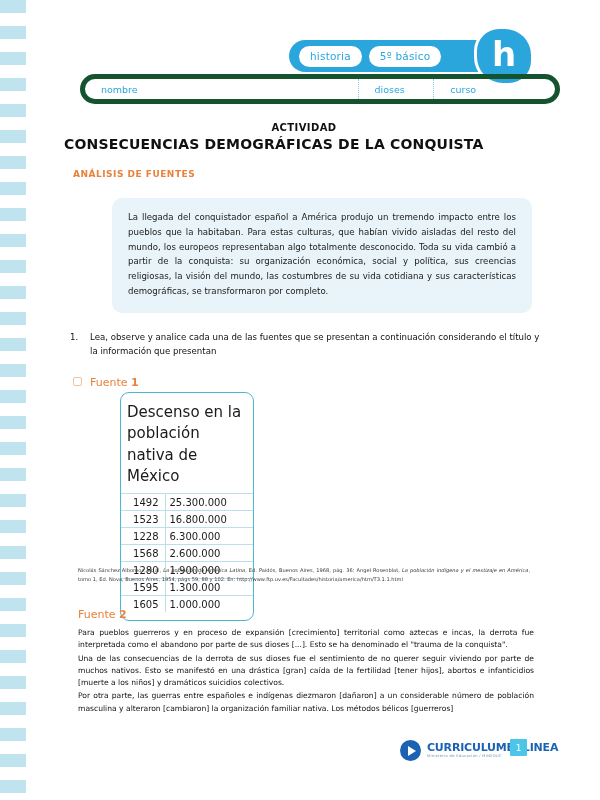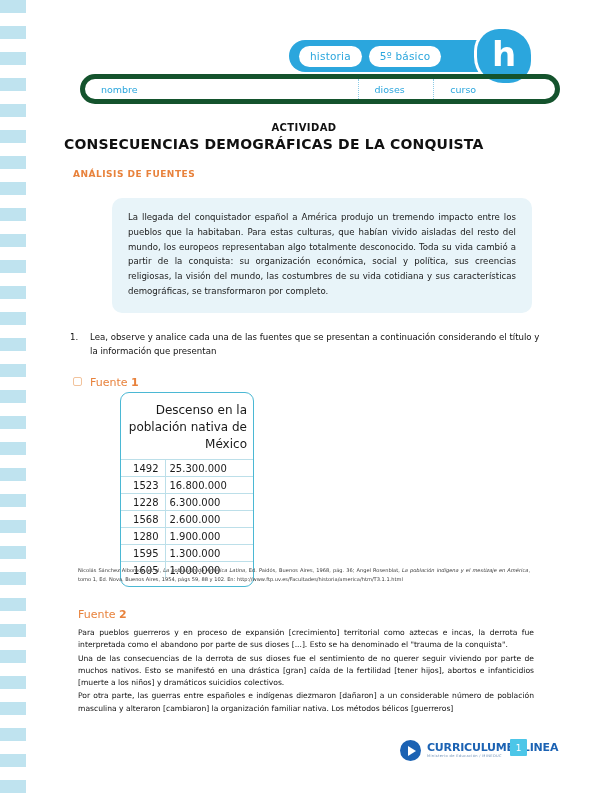--- a/index.html
+++ b/index.html
@@ -183,22 +183,22 @@
   .table-card {
     position: absolute;
     left: 120px; top: 392px;
     width: 134px;
     border: 1px solid #4bb8d4;
     border-radius: 9px;
     background: #fff;
     padding: 7px 0 8px 0;
   }
   .table-card .cap {
-    text-align: right;
-    font-size: 12px;
+    text-align: left;
+    font-size: 15px;
     color: #1a1a1a;
     line-height: 1.42;
     padding: 2px 6px 6px 6px;
   }
   table.data {
     width: 100%;
     border-collapse: collapse;
     font-size: 10px;
     color: #1a1a1a;
   }

